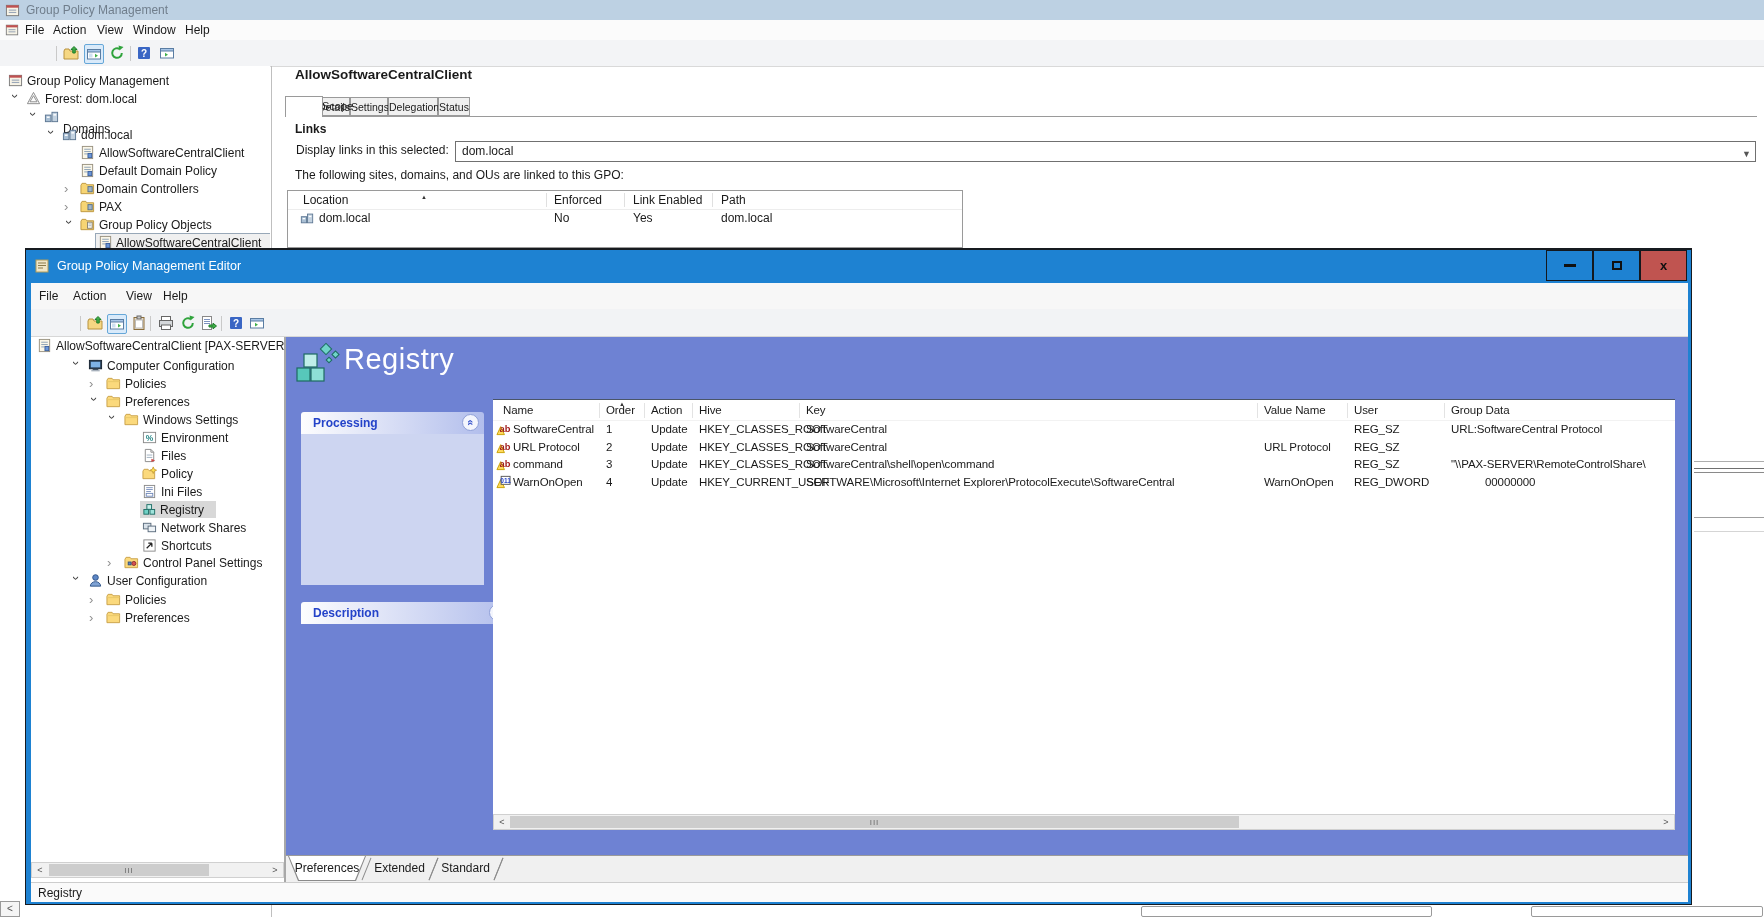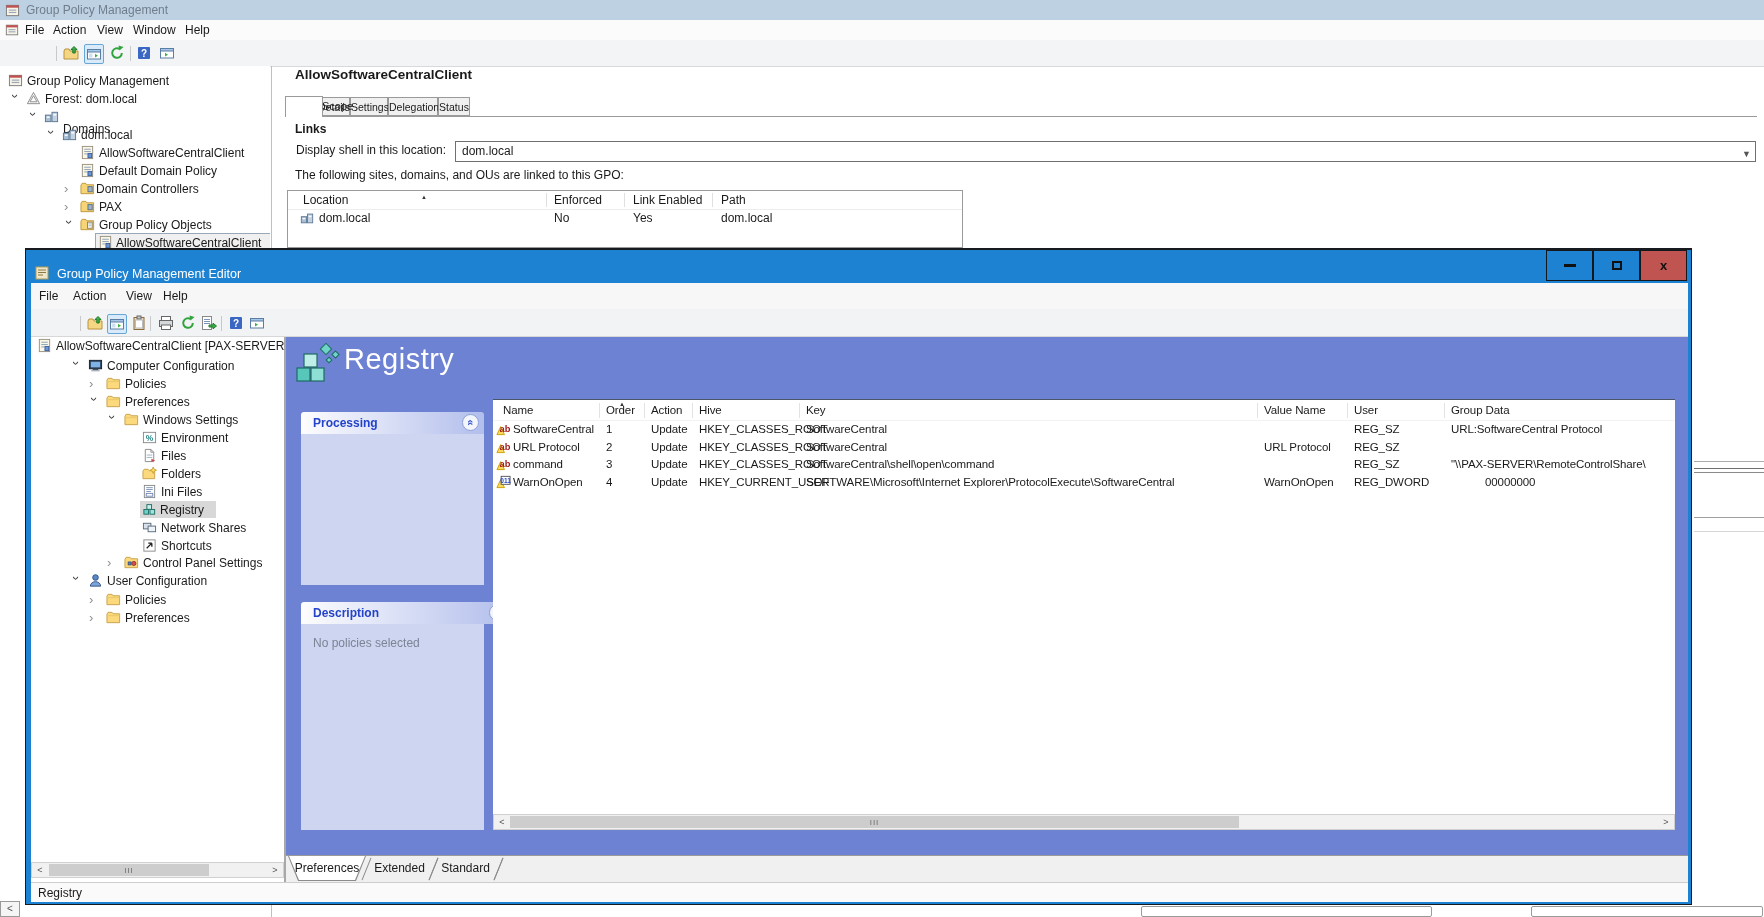--- a/index.html
+++ b/index.html
@@ -47,21 +47,21 @@
   .lt-c{position:absolute;top:1px;height:15px;line-height:15px;}
   .sort-arrow{position:absolute;font-size:6px;color:#333;}
   
   .bg-line{position:absolute;height:1px;}
   .bg-box{position:absolute;background:#fff;border:1px solid #9a9a9a;box-sizing:border-box;border-radius:2px;}
   #corner-scroll-btn{left:0;top:901px;width:20px;height:16px;background:#f5f5f5;border:1px solid #9a9a9a;
                      box-sizing:border-box;text-align:center;line-height:13px;font-size:10px;color:#555;}
   
   #editor-window{left:25px;top:248px;width:1667px;height:657px;background:#1e82d2;
                  border:1px solid #171b20;border-top-width:2px;box-sizing:border-box;}
-  #ed-titlebar{left:0;top:0;width:100%;height:31px;display:flex;align-items:flex-end;}
+  #ed-titlebar{left:0;top:0;width:100%;height:31px;display:flex;align-items:center;}
   #ed-titlebar .ttext{color:#fff;margin-left:7px;font-size:12.5px;}
   #ed-titlebar .ticon{margin-left:8px;}
   .win-btn{position:absolute;top:0;width:47px;height:31px;border:1px solid #14181d;box-sizing:border-box;
            display:flex;align-items:center;justify-content:center;background:#1e82d2;}
   .win-btn.close{background:#c05450;}
   .wb-min{width:12px;height:3px;background:#101010;}
   .wb-max{width:10px;height:9px;border:2px solid #101010;box-sizing:border-box;}
   .wb-x{font-size:13px;font-weight:bold;color:#101010;line-height:13px;}
   #ed-inner{left:5px;top:33px;width:1657px;height:619px;background:#fff;}
   #ed-menubar{left:0;top:0;width:100%;height:26px;background:#f7f7f7;}
@@ -294,21 +294,21 @@
         <div class="tr-lab">AllowSoftwareCentralClient</div>
       </div>
     </div>
   </div>
 <div id="gpmc-tree-divider" class="abs"></div>
 
 <div id="gpo-heading" class="abs">AllowSoftwareCentralClient</div>
 <div id="gpmc-tabs"></div>
 <div id="gtab-line" class="abs"></div>
 <div id="links-heading" class="abs">Links</div>
-<div id="display-links-label" class="abs">Display shell in this location:</div>
+<div id="display-links-label" class="abs">Display links in this selected:</div>
 <div id="location-combo" class="abs">
   <span>dom.local</span>
   <span class="arrow">▼</span>
 </div>
 <div id="linked-intro" class="abs">The following sites, domains, and OUs are linked to this GPO:</div>
 <div id="links-table" class="abs">
     <div class="lt-h" style="left:15px;">Location</div>
     <div class="lt-h" style="left:266px;">Enforced</div>
     <div class="lt-h" style="left:345px;">Link Enabled</div>
     <div class="lt-h" style="left:433px;">Path</div>
@@ -515,21 +515,21 @@
           </div>
           <div class="tr-lab" style="position:absolute;left:130px;top:2px;">Files</div>
         </div>
         <div class="tree-row" style="left:0;top:128px;width:100%;">
           <div style="position:absolute;left:111px;top:1px;">
             <svg width="15" height="15" viewBox="0 0 16 16" xmlns="http://www.w3.org/2000/svg">
               <path d="M1,5.5 l1.2-2 h4.3 l1,1.5 h6 v8.5 H1z" fill="#fbd97c" stroke="#c9a14a"></path>
               <polygon points="12,1 13,3.5 15.5,4.5 13,5.5 12,8 11,5.5 8.5,4.5 11,3.5" fill="#ffe24a" stroke="#caa03c"></polygon>
             </svg>
           </div>
-          <div class="tr-lab" style="position:absolute;left:130px;top:2px;">Folders</div>
+          <div class="tr-lab" style="position:absolute;left:130px;top:2px;">Policy</div>
         </div>
         <div class="tree-row" style="left:0;top:146px;width:100%;">
           <div style="position:absolute;left:111px;top:1px;">
             <svg width="15" height="15" viewBox="0 0 16 16" xmlns="http://www.w3.org/2000/svg">
               <rect x="2.5" y="1.5" width="11" height="13" fill="#fff" stroke="#8a8a8a"></rect>
               <rect x="4.5" y="3.5" width="7" height="0.9" fill="#6f87b8"></rect>
               <rect x="4.5" y="5.5" width="7" height="0.9" fill="#6f87b8"></rect>
               <rect x="4.5" y="7.5" width="5" height="0.9" fill="#6f87b8"></rect>
               <rect x="4.5" y="10" width="7" height="3" fill="none" stroke="#6f87b8"></rect>
             </svg>
@@ -633,23 +633,20 @@
             <span>«</span>
           </span>
       </div>
       <div class="gpp-panel-body" style="left:15px;top:97px;width:183px;height:151px;"></div>
 
       <div class="gpp-panel-header" style="left:15px;top:265px;width:210px;">
         <span class="pt">Description</span>
         <span class="gpp-chev">
             <span>«</span>
           </span>
-      </div>
-      <div class="gpp-panel-body" style="left:15px;top:287px;width:183px;height:206px;">
-        <div id="desc-text">No policies selected</div>
       </div>
 
       <div id="ed-table" class="abs">
           <div class="et-h" style="left:10px;">Name</div>
           <div class="et-h" style="left:113px;">Order</div>
           <div class="et-h" style="left:158px;">Action</div>
           <div class="et-h" style="left:206px;">Hive</div>
           <div class="et-h" style="left:313px;">Key</div>
           <div class="et-h" style="left:771px;">Value Name</div>
           <div class="et-h" style="left:861px;">User</div>

